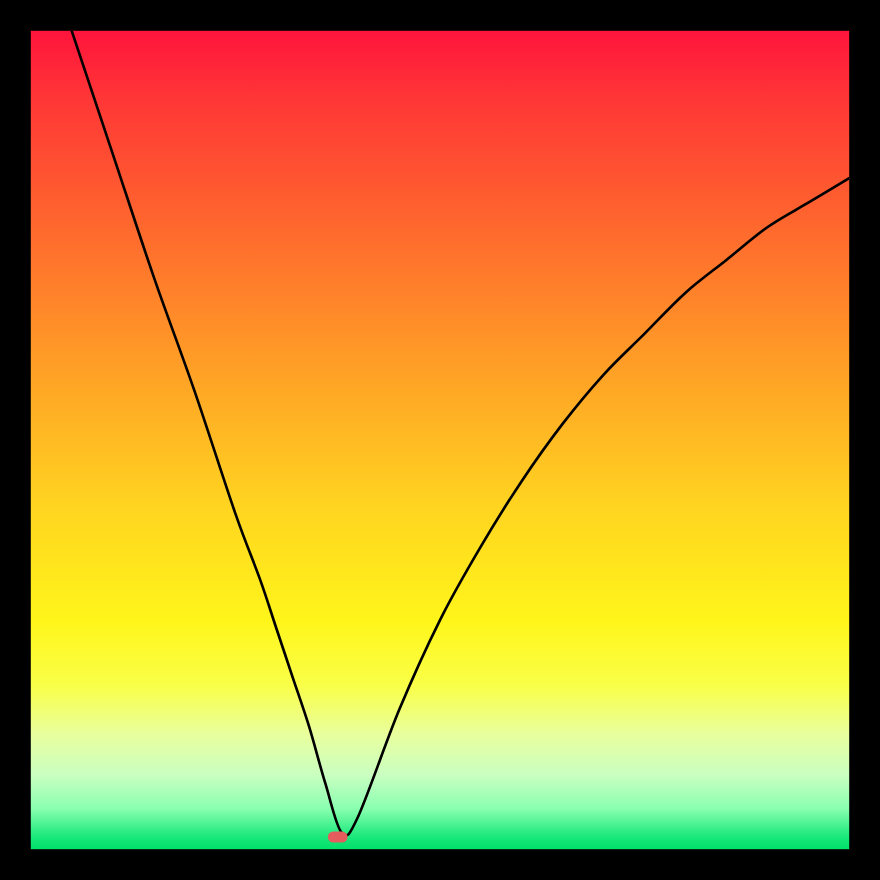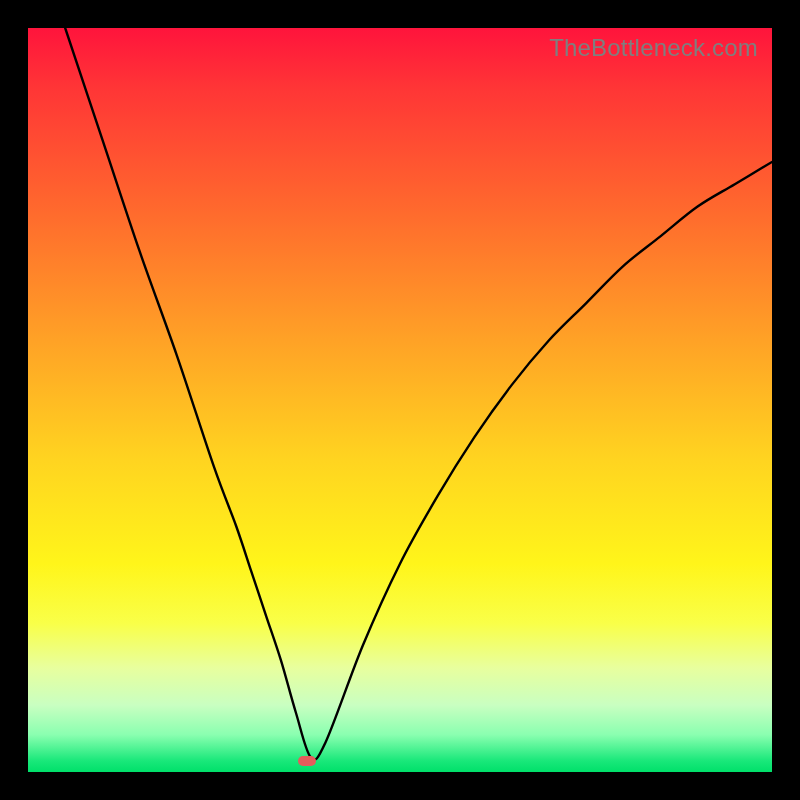--- a/index.html
+++ b/index.html
@@ -62,21 +62,20 @@
     background: rgba(229, 92, 92, 0.85);
     transform: translate(-50%, -50%);
   }
 </style>
 </head>
 <body>
 
 <div class="frame">
   <div class="plot-area">
 
-    <div class="watermark">TheBottleneck.com</div>
 
     <svg class="curve" viewBox="0 0 744 744" preserveAspectRatio="none">
       <path fill="none" stroke="#000000" stroke-width="2.4" stroke-linecap="round" stroke-linejoin="round" d="M 37.20 0.00 C 43.40 18.60, 62.00 74.40, 74.40 111.60 C 86.80 148.80, 99.20 187.24, 111.60 223.20 C 124.00 259.16, 136.40 291.40, 148.80 327.36 C 161.20 363.32, 176.08 410.44, 186.00 438.96 C 195.92 467.48, 202.12 481.12, 208.32 498.48 C 214.52 515.84, 218.24 528.24, 223.20 543.12 C 228.16 558.00, 233.12 572.88, 238.08 587.76 C 243.04 602.64, 248.00 616.28, 252.96 632.40 C 257.92 648.52, 262.88 668.36, 267.84 684.48 C 272.80 700.60, 277.76 724.16, 282.72 729.12 C 287.68 734.08, 288.92 732.84, 297.60 714.24 C 306.28 695.64, 322.40 647.28, 334.80 617.52 C 347.20 587.76, 359.60 560.48, 372.00 535.68 C 384.40 510.88, 396.80 489.80, 409.20 468.72 C 421.60 447.64, 434.00 427.80, 446.40 409.20 C 458.80 390.60, 471.20 373.24, 483.60 357.12 C 496.00 341.00, 508.40 326.12, 520.80 312.48 C 533.20 298.84, 545.60 287.68, 558.00 275.28 C 570.40 262.88, 582.80 249.24, 595.20 238.08 C 607.60 226.92, 620.00 218.24, 632.40 208.32 C 644.80 198.40, 657.20 187.24, 669.60 178.56 C 682.00 169.88, 694.40 163.68, 706.80 156.24 C 719.20 148.80, 737.80 137.64, 744.00 133.92"></path>
     </svg>
 
     <div class="marker" style="left: 279px; top: 732.84px; background: rgb(229, 92, 92);"></div>
 
   </div>
 </div>
 

